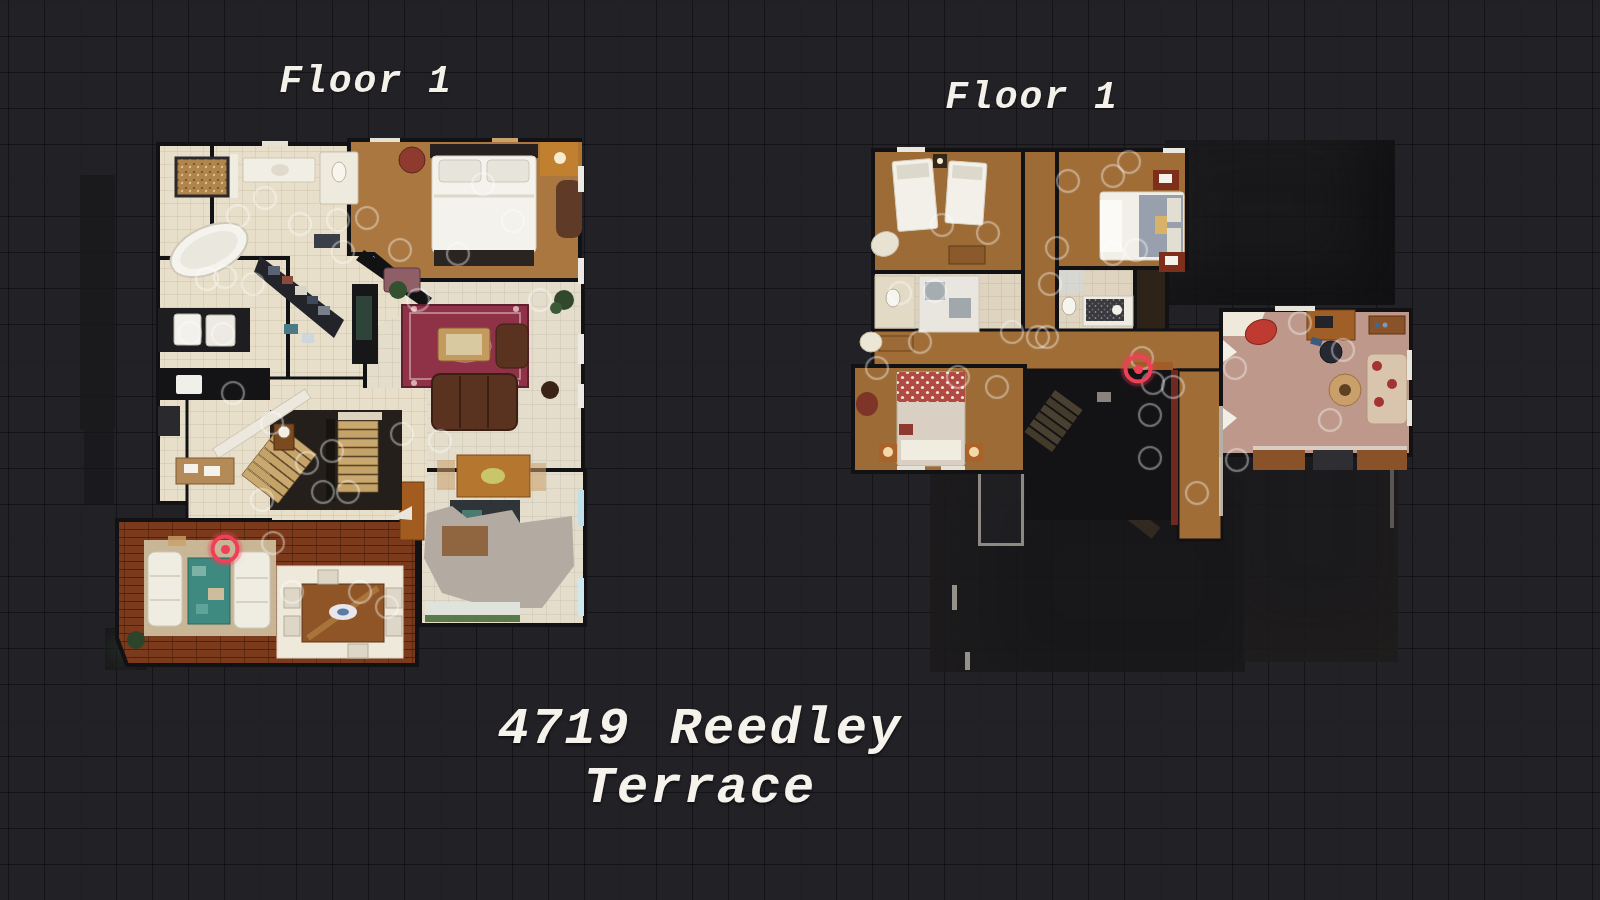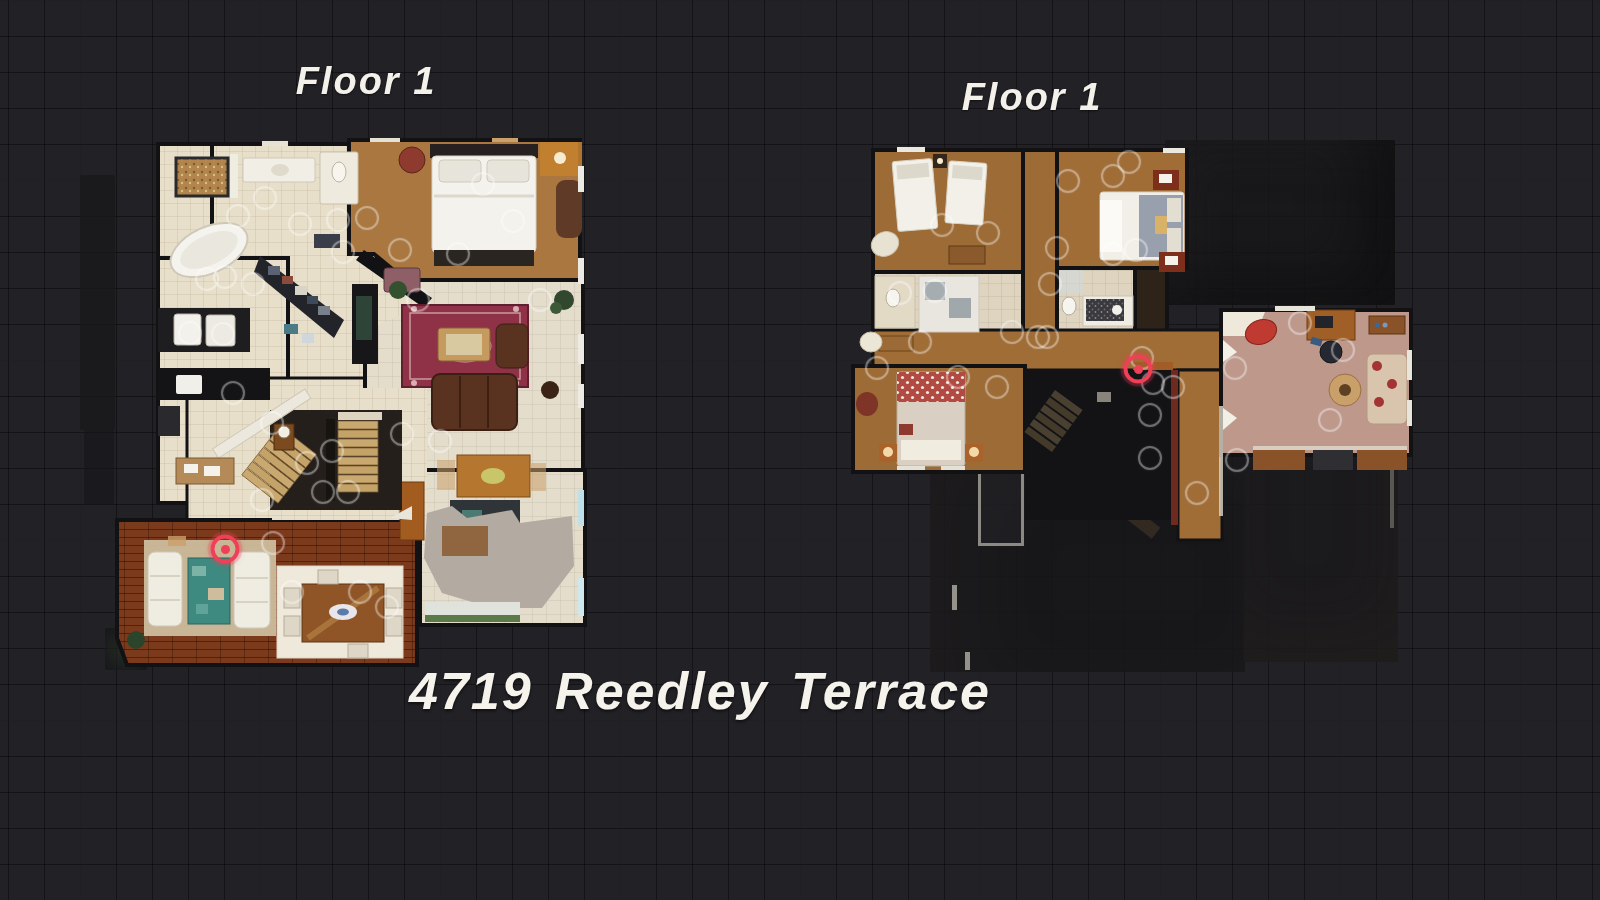--- a/index.html
+++ b/index.html
@@ -6,21 +6,21 @@
   .stage{
     position:relative;width:1600px;height:900px;overflow:hidden;
     background-color:#212126;
     background-image:
       linear-gradient(rgba(255,255,255,0.05) 1px, transparent 1px),
       linear-gradient(90deg, rgba(255,255,255,0.05) 1px, transparent 1px),
       linear-gradient(rgba(0,0,0,0.38) 1px, transparent 1px),
       linear-gradient(90deg, rgba(0,0,0,0.38) 1px, transparent 1px);
     background-size:180px 180px,180px 180px,36px 36px,36px 36px;
     background-position:0 0,-100px 0,0 0,-100px 0;
-    font-family:Liberation Sans, sans-serif;
+    font-family:Liberation Mono, monospace;
   }
   .ghost{position:absolute;border-radius:2px;}
   .gline{position:absolute;background:rgba(232,226,214,0.6);}
   .goutline{position:absolute;border:3px solid rgba(232,226,214,0.55);background:rgba(40,40,44,0.4);}
   .gdiag{position:absolute;background:rgba(160,118,66,0.20);transform:rotate(38deg);}
   .plan{position:absolute;}
   .floor-label{
     position:absolute;color:#f4f1ea;font-style:italic;font-weight:600;
     font-size:38px;letter-spacing:2px;text-align:center;
     text-shadow:0 1px 2px rgba(0,0,0,0.5);
@@ -457,14 +457,14 @@
       <div class="sweep" style="left: 1343px; top: 350px; border-color: rgba(255, 255, 255, 0.38);"></div>
       <div class="sweep" style="left: 1237px; top: 460px; border-color: rgba(255, 255, 255, 0.38);"></div>
       <div class="sweep" style="left: 1150px; top: 458px; border-color: rgba(255, 255, 255, 0.38);"></div>
       <div class="sweep" style="left: 1197px; top: 493px; border-color: rgba(255, 255, 255, 0.38);"></div>
       <div class="sweep" style="left: 1330px; top: 420px; border-color: rgba(255, 255, 255, 0.38);"></div>
       <div class="pos-marker" style="left: 1138px; top: 369px;"></div>
     </div>
 
   <div class="floor-label" style="left:236px;top:60px;width:260px;">Floor 1</div>
   <div class="floor-label" style="left:902px;top:76px;width:260px;">Floor 1</div>
-  <div class="address-label" style="left:400px;top:661px;width:600px;">4719 Reedley Terrace</div>
+  <div class="address-label" style="left:400px;top:700px;width:600px;">4719 Reedley Terrace</div>
 </div>
 
 </body></html>

